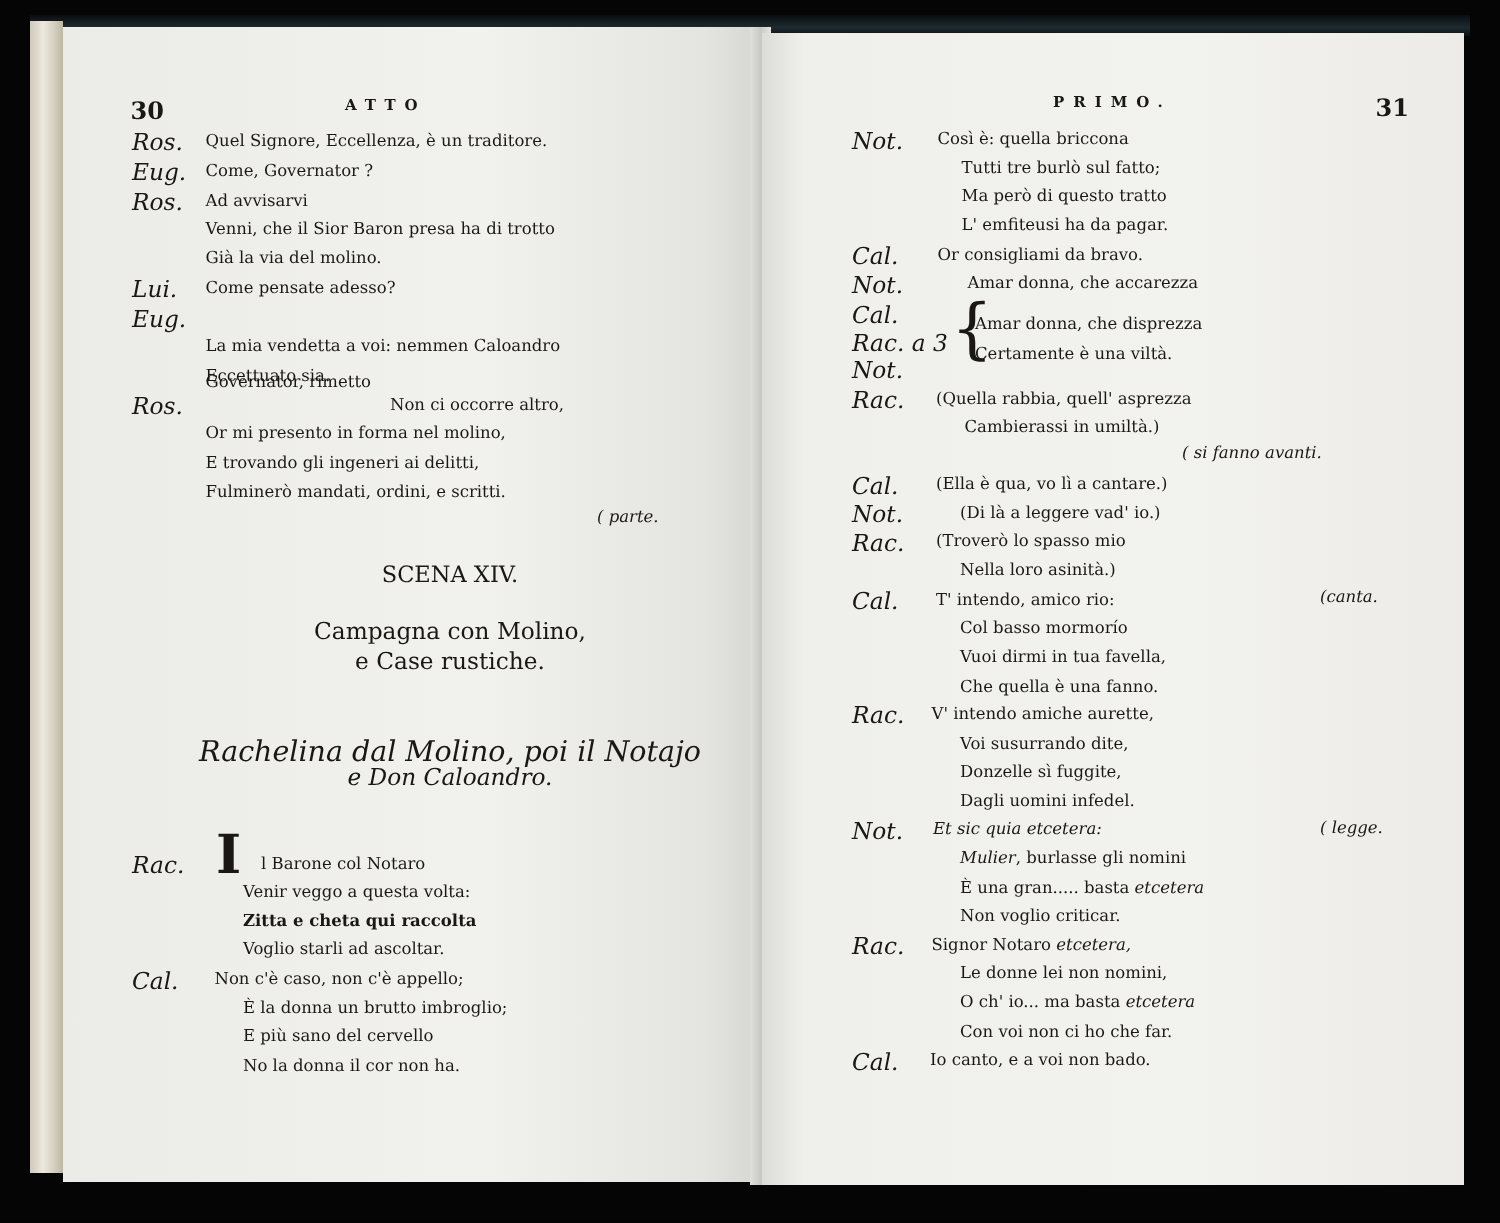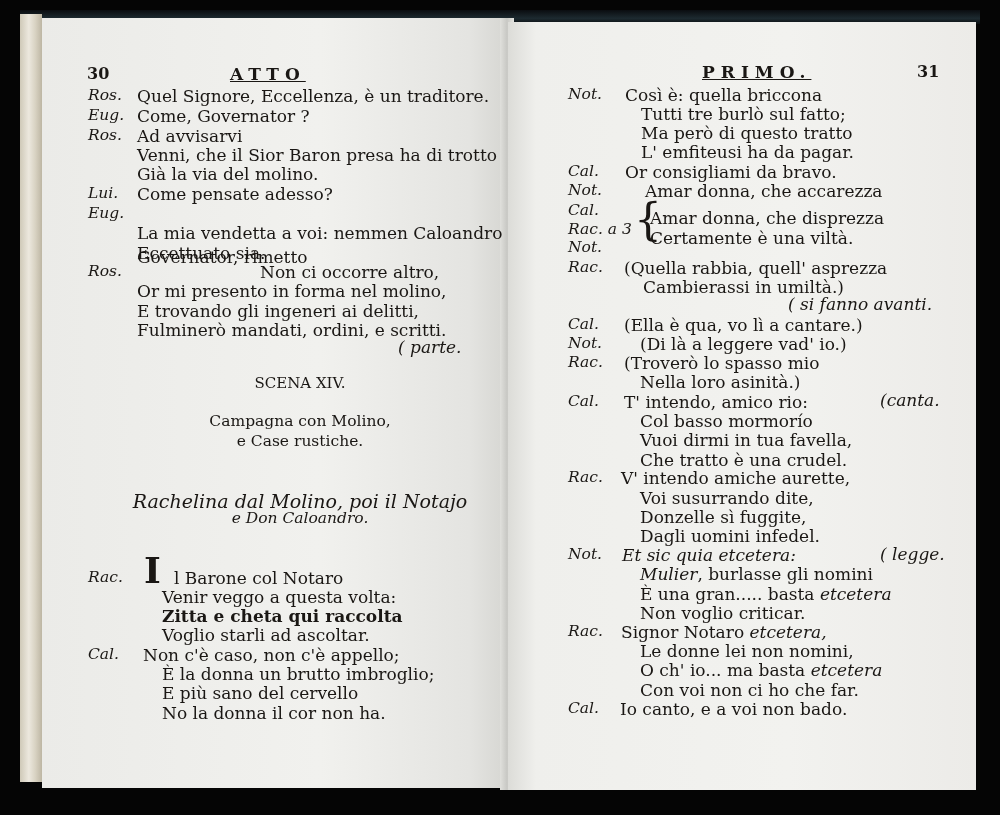--- a/index.html
+++ b/index.html
@@ -9,24 +9,24 @@
                background:linear-gradient(#0a0d10,#1d2a30 60%,#0b0f12); }
   .book-edge-left { position:absolute; left:20px; top:14px; width:22px; height:768px;
                background:linear-gradient(90deg,#cfc9b8,#ece8de 40%,#d8d2c2 70%,#bdb6a3); }
   .page { position:absolute; background:#efefec; }
   .page.left { left:42px; top:18px; width:464px; height:770px;
                background:linear-gradient(90deg,#ebebe8 0%,#f1f1ee 60%,#e4e4e1 92%,#d6d6d2 100%); }
   .page.right { left:508px; top:22px; width:468px; height:768px;
                background:linear-gradient(90deg,#dcdcd8 0%,#efefec 6%,#f2f2ef 60%,#ecebe8 100%); }
   .gutter { position:absolute; left:500px; top:18px; width:14px; height:772px;
                background:linear-gradient(90deg,#e0e0dc,#c8c8c4 50%,#e4e4e0); }
-  .line { position:absolute; font-size:17px; white-space:nowrap; line-height:1; }
+  .line { position:absolute; font-size:11px; white-space:nowrap; line-height:1; }
   .spk { position:absolute; font-style:italic; font-size:15.5px; white-space:nowrap; line-height:1; }
   .it { font-style:italic; }
-  .hdr { position:absolute; font-size:17px; font-weight:bold; letter-spacing:6px; line-height:1;text-decoration:underline; }
+  .hdr { position:absolute; font-size:10px; font-weight:bold; letter-spacing:6px; line-height:1; }
   .pgnum { position:absolute; font-size:16px; font-weight:bold; line-height:1; }
   .center { position:absolute; text-align:center; width:420px; line-height:1; white-space:nowrap; }
   .dropcap { position:absolute; font-size:36px; font-weight:bold; line-height:1; }
   .brace { position:absolute; font-size:44px; line-height:1; font-weight:200; }
 </style>
 </head>
 <body>
 
 <div class="spine-top"></div>
 <div class="book-edge-left"></div>
@@ -117,21 +117,21 @@
       <div class="line" style="left: 624px; top: 317px;"><span>(Ella è qua, vo lì a cantare.)</span></div>
       <div class="spk" style="left: 568px; top: 336px;">Not.</div>
       <div class="line" style="left: 640px; top: 336px;"><span>(Di là a leggere vad' io.)</span></div>
       <div class="spk" style="left: 568px; top: 355px;">Rac.</div>
       <div class="line" style="left: 624px; top: 355px;"><span>(Troverò lo spasso mio</span></div>
       <div class="line" style="left: 640px; top: 374px;"><span>Nella loro asinità.)</span></div>
       <div class="spk" style="left: 568px; top: 394px;">Cal.</div>
       <div class="line" style="left: 624px; top: 394px;"><span>T' intendo, amico rio:</span></div>
       <div class="line" style="left: 640px; top: 413px;"><span>Col basso mormorío</span></div>
       <div class="line" style="left: 640px; top: 432px;"><span>Vuoi dirmi in tua favella,</span></div>
-      <div class="line" style="left: 640px; top: 452px;"><span>Che tratto è una crudel.</span></div>
+      <div class="line" style="left: 640px; top: 452px;"><span>Che quella è una fanno.</span></div>
       <div class="spk" style="left: 568px; top: 470px;">Rac.</div>
       <div class="line" style="left: 621px; top: 470px;"><span>V' intendo amiche aurette,</span></div>
       <div class="line" style="left: 640px; top: 490px;"><span>Voi susurrando dite,</span></div>
       <div class="line" style="left: 640px; top: 509px;"><span>Donzelle sì fuggite,</span></div>
       <div class="line" style="left: 640px; top: 528px;"><span>Dagli uomini infedel.</span></div>
       <div class="spk" style="left: 568px; top: 547px;">Not.</div>
       <div class="line" style="left: 622px; top: 547px;"><span class="it">Et sic quia etcetera:</span></div>
       <div class="line" style="left: 640px; top: 566px;"><span class="it">Mulier</span><span>, burlasse gli nomini</span></div>
       <div class="line" style="left: 640px; top: 586px;"><span>È una gran..... basta </span><span class="it">etcetera</span></div>
       <div class="line" style="left: 640px; top: 605px;"><span>Non voglio criticar.</span></div>

